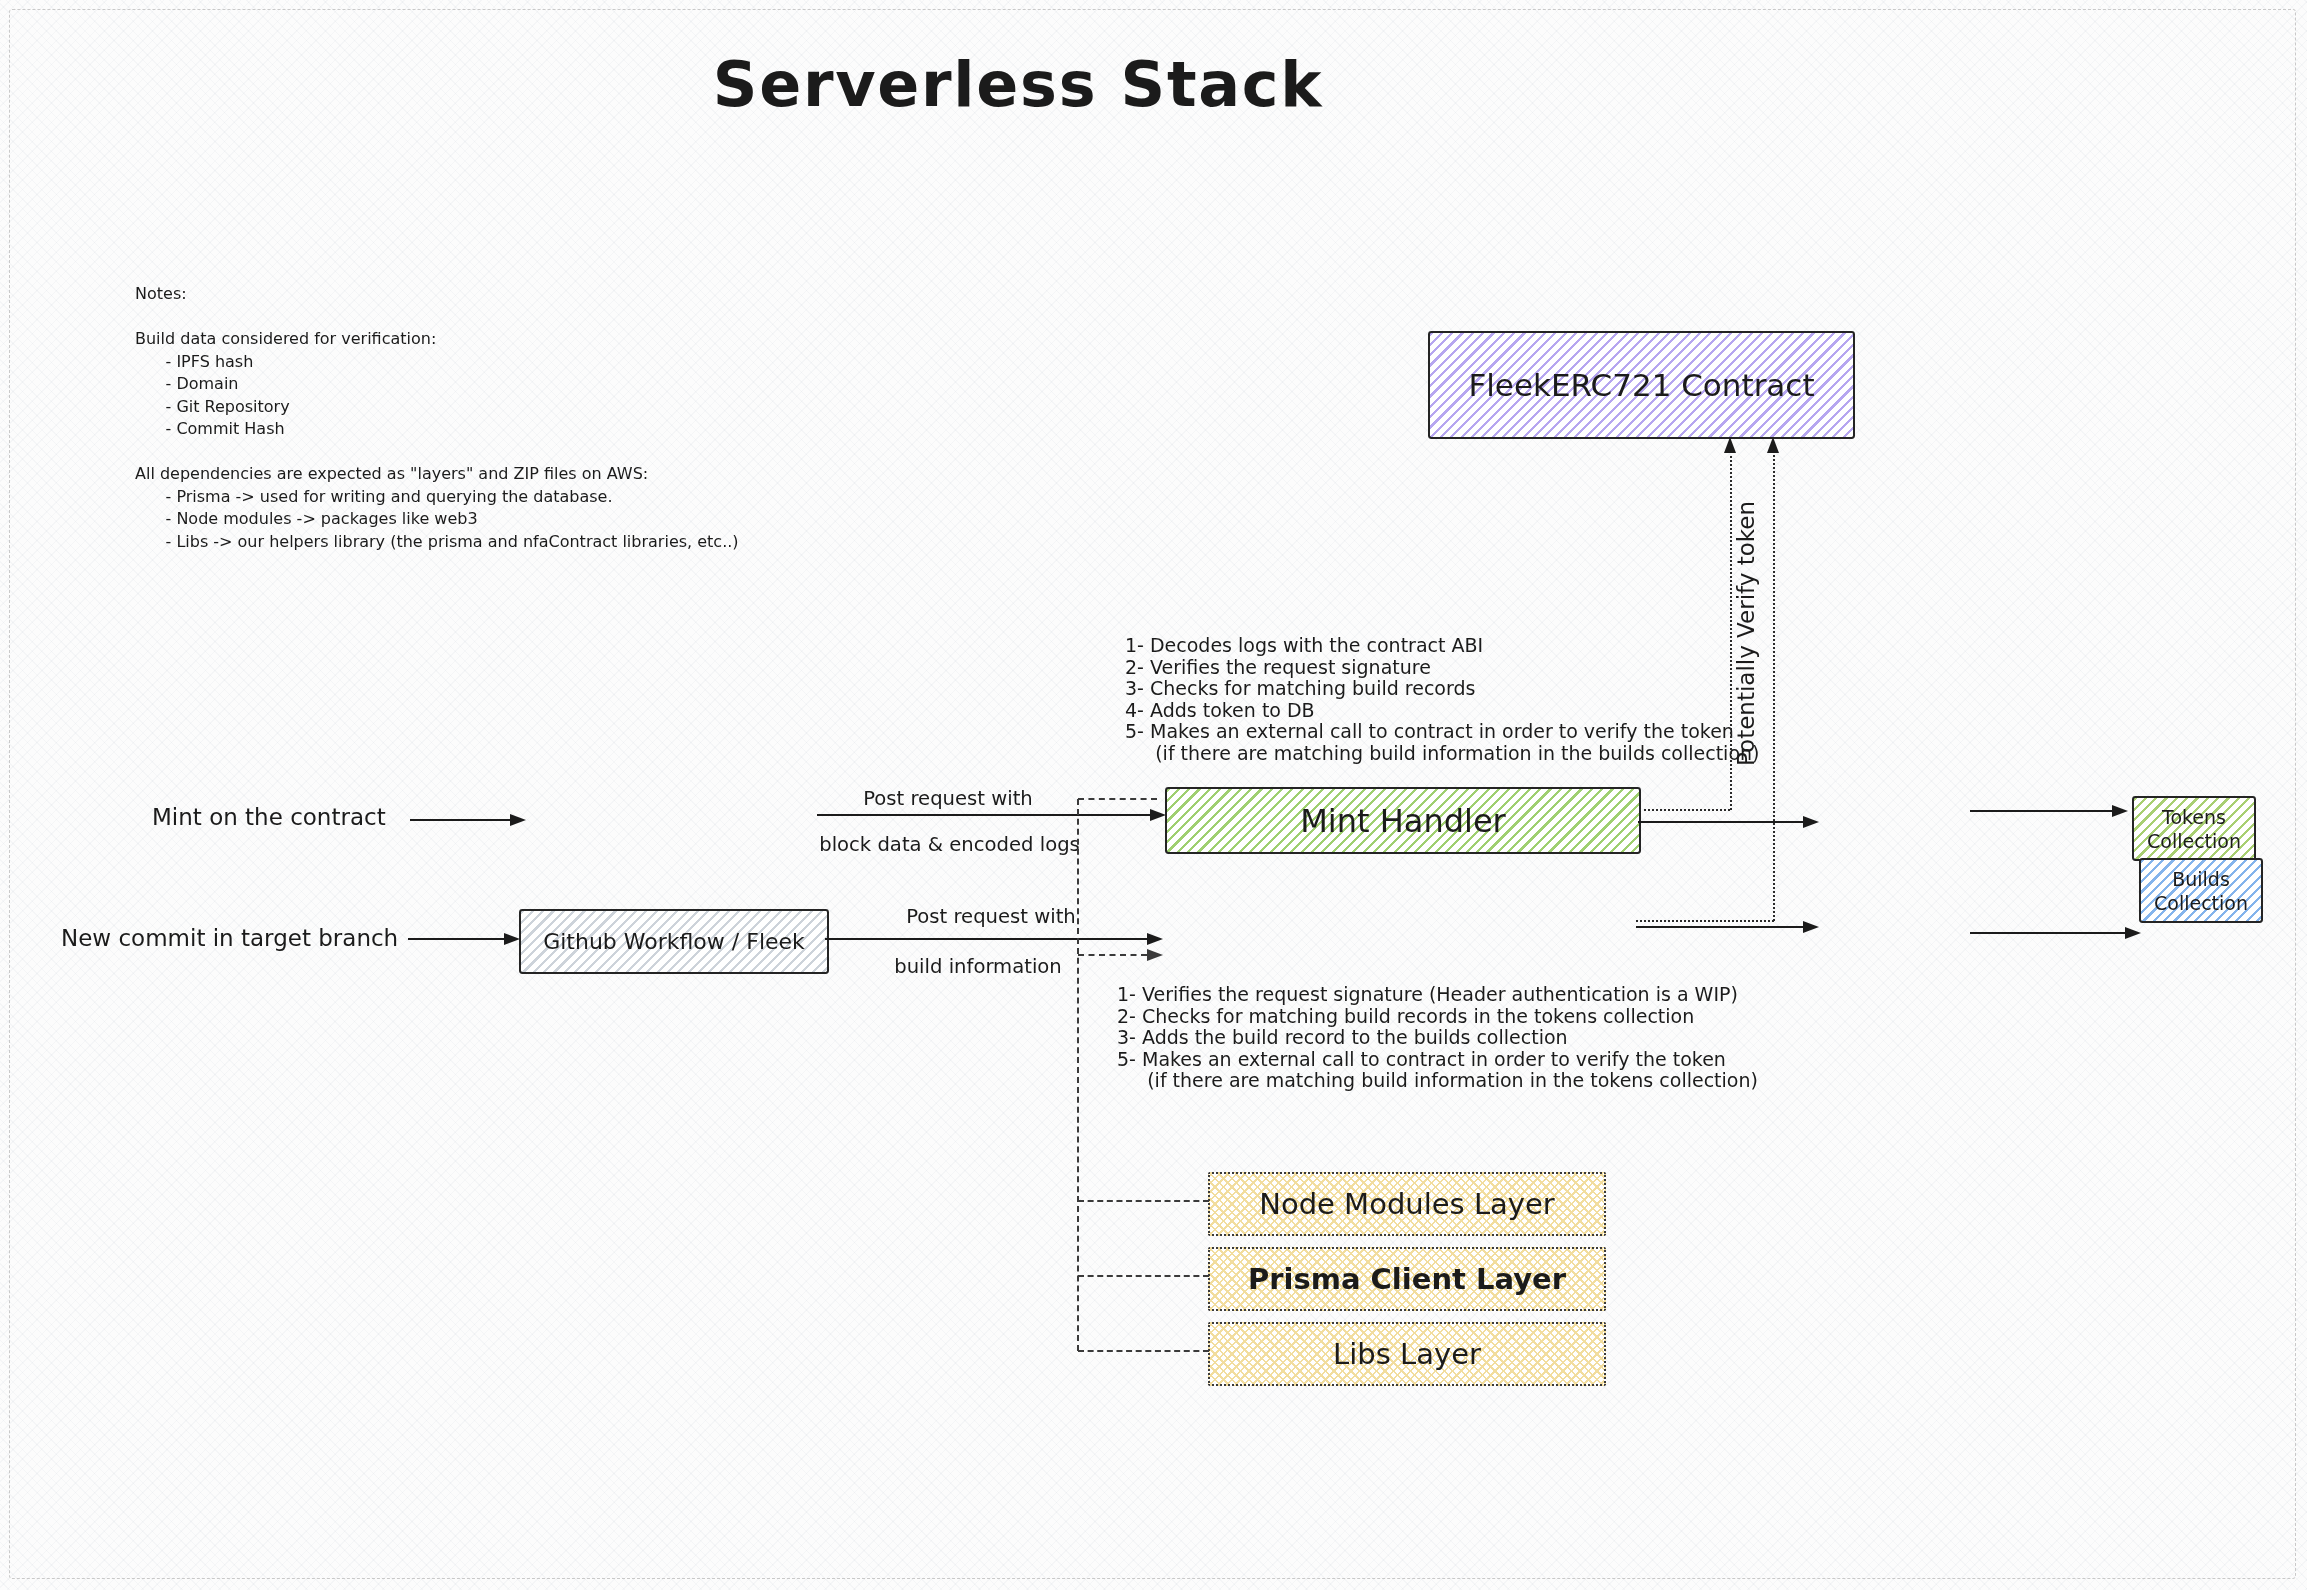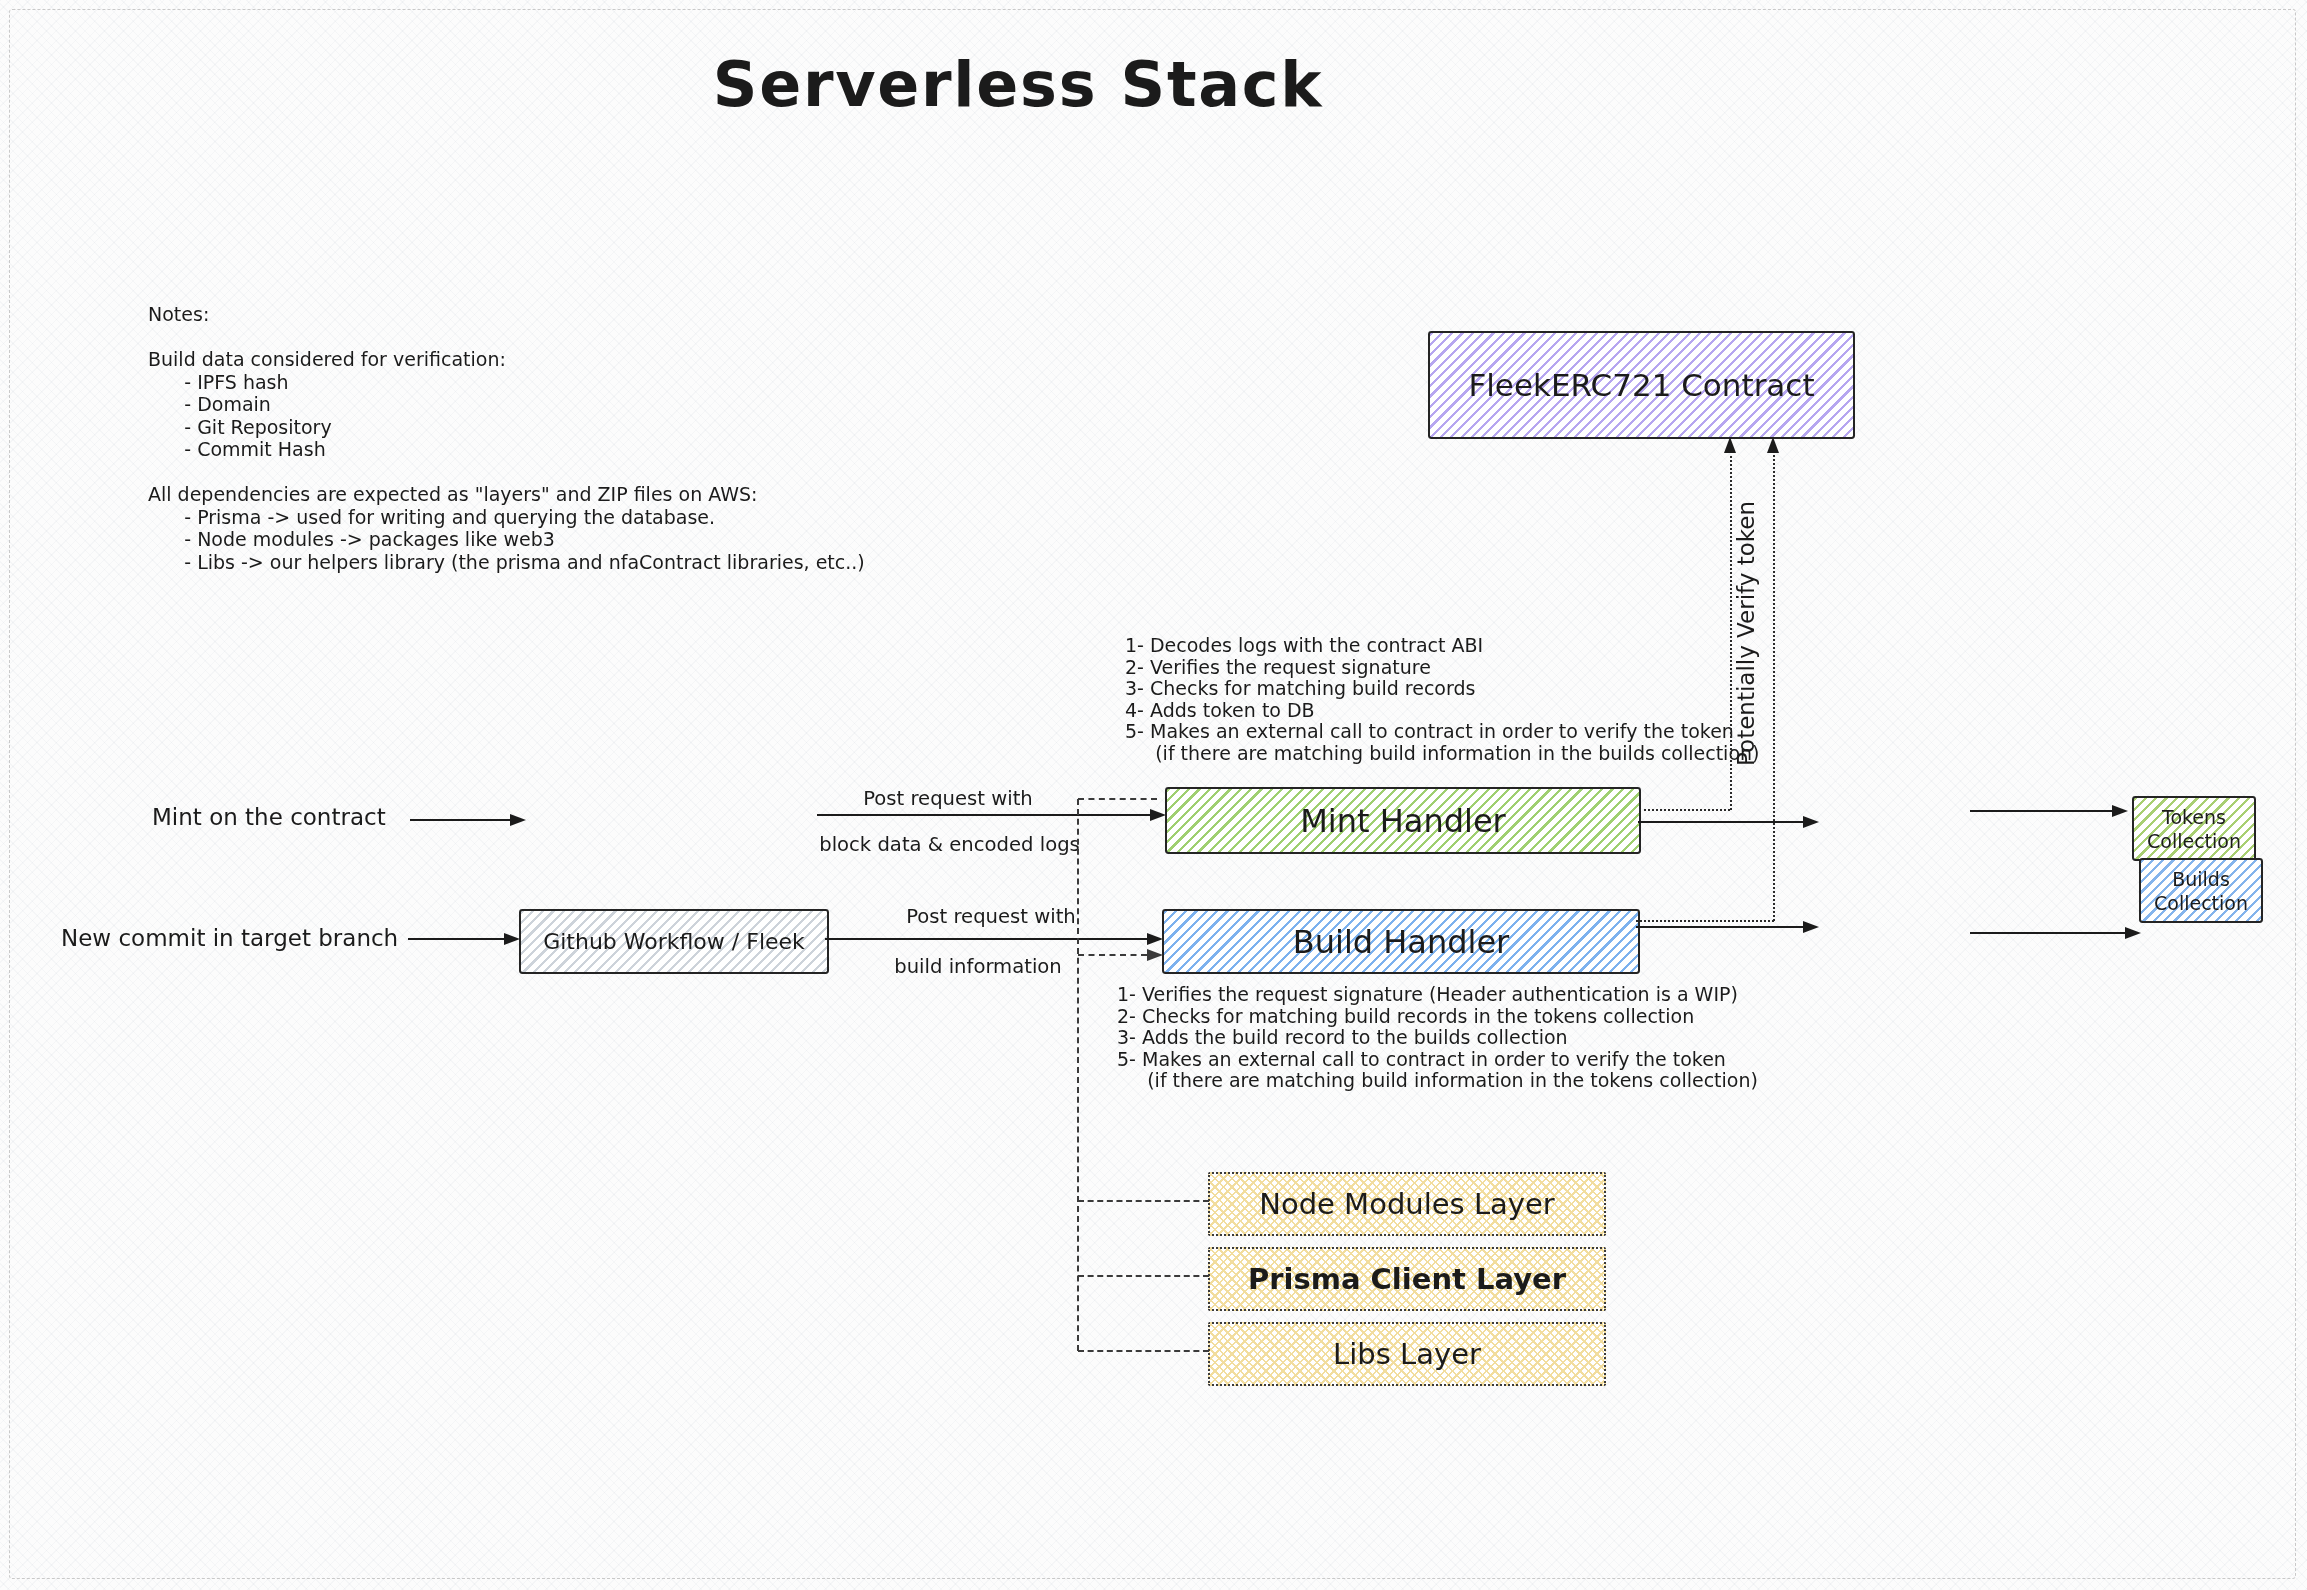--- a/index.html
+++ b/index.html
@@ -10,21 +10,21 @@
       repeating-linear-gradient(45deg, rgba(110,130,155,0.05) 0 1px, transparent 1px 6.8px),
       repeating-linear-gradient(135deg, rgba(110,130,155,0.05) 0 1px, transparent 1px 6.8px);
     font-family:"DejaVu Sans", sans-serif;
     color:#1b1b1b;
   }
   .frame{position:absolute;left:9.4px;top:9.4px;width:2285px;height:1568px;
     border:1.7px dashed #c9c9c9;border-radius:3.4px;pointer-events:none;}
   .title{position:absolute;left:0;top:48px;width:2036px;text-align:center;
     font-size:62px;font-weight:700;letter-spacing:1.7px;}
   .pretext{position:absolute;white-space:pre;}
-  .notes{left:148px;top:283px;font-size:19px;line-height:22.5px;margin-top:20px;}
+  .notes{left:135px;top:283px;font-size:16px;line-height:22.5px;}
   .steps{font-size:19px;line-height:21.5px;}
   .lbl{position:absolute;font-size:23px;white-space:nowrap;}
   .small-lbl{position:absolute;font-size:19.6px;text-align:center;white-space:nowrap;}
   .node{position:absolute;display:flex;align-items:center;justify-content:center;
     border:2.6px solid #242424;border-radius:3.4px;background-color:#ffffff;text-align:center;}
   .node span{white-space:pre;}
   .hatch{background-image:repeating-linear-gradient(135deg, var(--c) 0 2.2px, transparent 2.2px 7.3px);}
   .crosshatch{background-image:
     repeating-linear-gradient(45deg, var(--c) 0 1.7px, transparent 1.7px 6px),
     repeating-linear-gradient(135deg, var(--c) 0 1.7px, transparent 1.7px 6px); justify-content: center;}
@@ -68,23 +68,20 @@
   <div class="small-lbl" style="left:824px;top:787px;width:248px;">Post request with</div>
   <div class="small-lbl" style="left:815px;top:833px;width:269px;">block data &amp; encoded logs</div>
   <div class="small-lbl" style="left:867px;top:905px;width:248px;">Post request with</div>
   <div class="small-lbl" style="left:854px;top:955px;width:248px;">build information</div>
 
   <div class="node hatch" style="left: 519px; top: 909px; width: 306px; height: 61px; font-size: 22px; --c: #cdd3da;">
     <span>Github Workflow / Fleek</span>
   </div>
   <div class="node hatch" style="left: 1165px; top: 787px; width: 472px; height: 63px; font-size: 32px; --c: #9fcf70;">
     <span>Mint Handler</span>
-  </div>
-  <div class="node hatch" style="left: 1162px; top: 909px; width: 474px; height: 61px; font-size: 32px; --c: #7cb1ee;">
-    <span>Build Handler</span>
   </div>
   <div class="node hatch" style="left: 1428px; top: 331px; width: 423px; height: 104px; font-size: 31px; --c: #b6a6f0;">
     <span>FleekERC721 Contract</span>
   </div>
   <div class="node hatch" style="left: 2132px; top: 796px; width: 120px; height: 61px; font-size: 19px; line-height: 24px; border-width: 2.1px; --c: #a8cf72;">
     <span>Tokens
 Collection</span>
   </div>
   <div class="node hatch" style="left: 2139px; top: 858px; width: 120px; height: 61px; font-size: 19px; line-height: 24px; border-width: 2.1px; --c: #84b4ec;">
     <span>Builds

